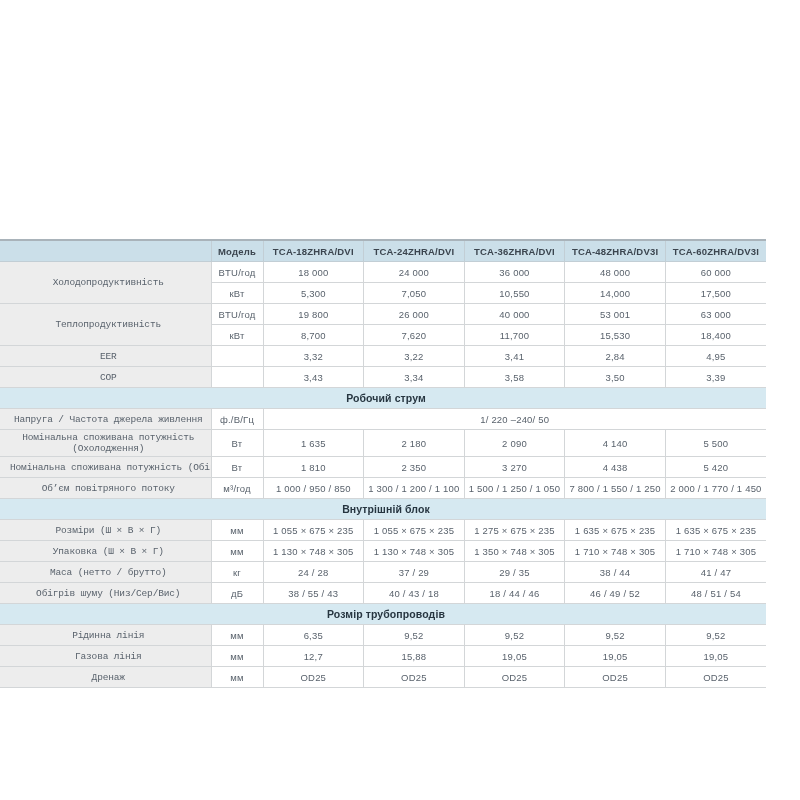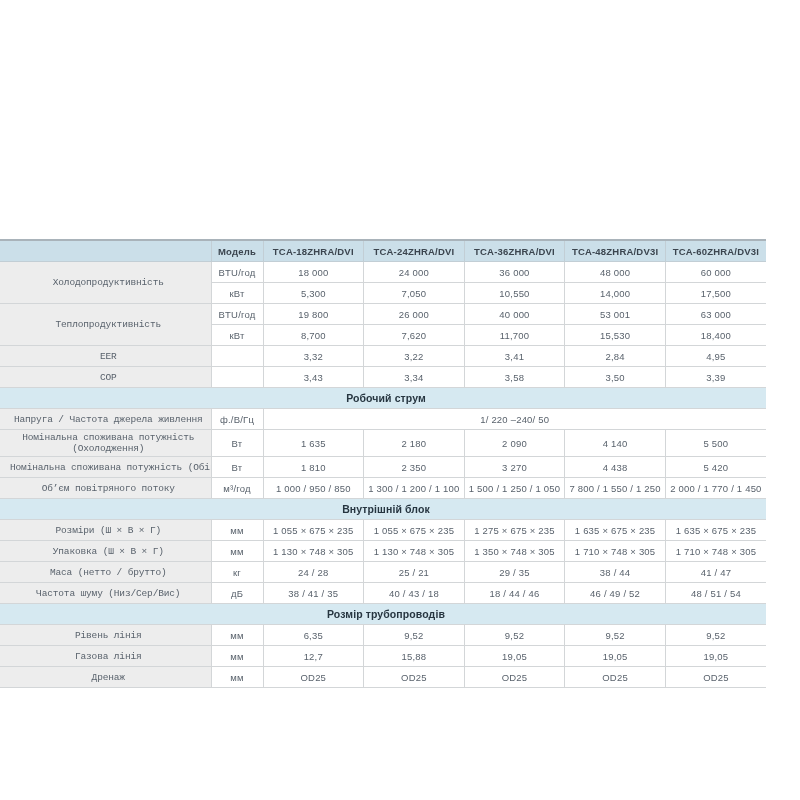--- a/index.html
+++ b/index.html
@@ -194,39 +194,39 @@
           <td class="val">1 130 × 748 × 305</td>
           <td class="val">1 130 × 748 × 305</td>
           <td class="val">1 350 × 748 × 305</td>
           <td class="val">1 710 × 748 × 305</td>
           <td class="val">1 710 × 748 × 305</td>
         </tr>
         <tr>
           <td class="lbl">Маса (нетто / брутто)</td>
           <td class="unit">кг</td>
           <td class="val">24 / 28</td>
-          <td class="val">25 / 21</td>
+          <td class="val">37 / 29</td>
           <td class="val">29 / 35</td>
           <td class="val">38 / 44</td>
           <td class="val">41 / 47</td>
         </tr>
         <tr>
-          <td class="lbl">Частота шуму (Низ/Сер/Вис)</td>
+          <td class="lbl">Обігрів шуму (Низ/Сер/Вис)</td>
           <td class="unit">дБ</td>
-          <td class="val">38 / 41 / 35</td>
+          <td class="val">38 / 55 / 43</td>
           <td class="val">40 / 43 / 18</td>
           <td class="val">18 / 44 / 46</td>
           <td class="val">46 / 49 / 52</td>
           <td class="val">48 / 51 / 54</td>
         </tr>
         <tr class="section">
           <td colspan="7">Розмір трубопроводів</td>
         </tr>
         <tr>
-          <td class="lbl">Рівень лінія</td>
+          <td class="lbl">Рідинна лінія</td>
           <td class="unit">мм</td>
           <td class="val">6,35</td>
           <td class="val">9,52</td>
           <td class="val">9,52</td>
           <td class="val">9,52</td>
           <td class="val">9,52</td>
         </tr>
         <tr>
           <td class="lbl">Газова лінія</td>
           <td class="unit">мм</td>

